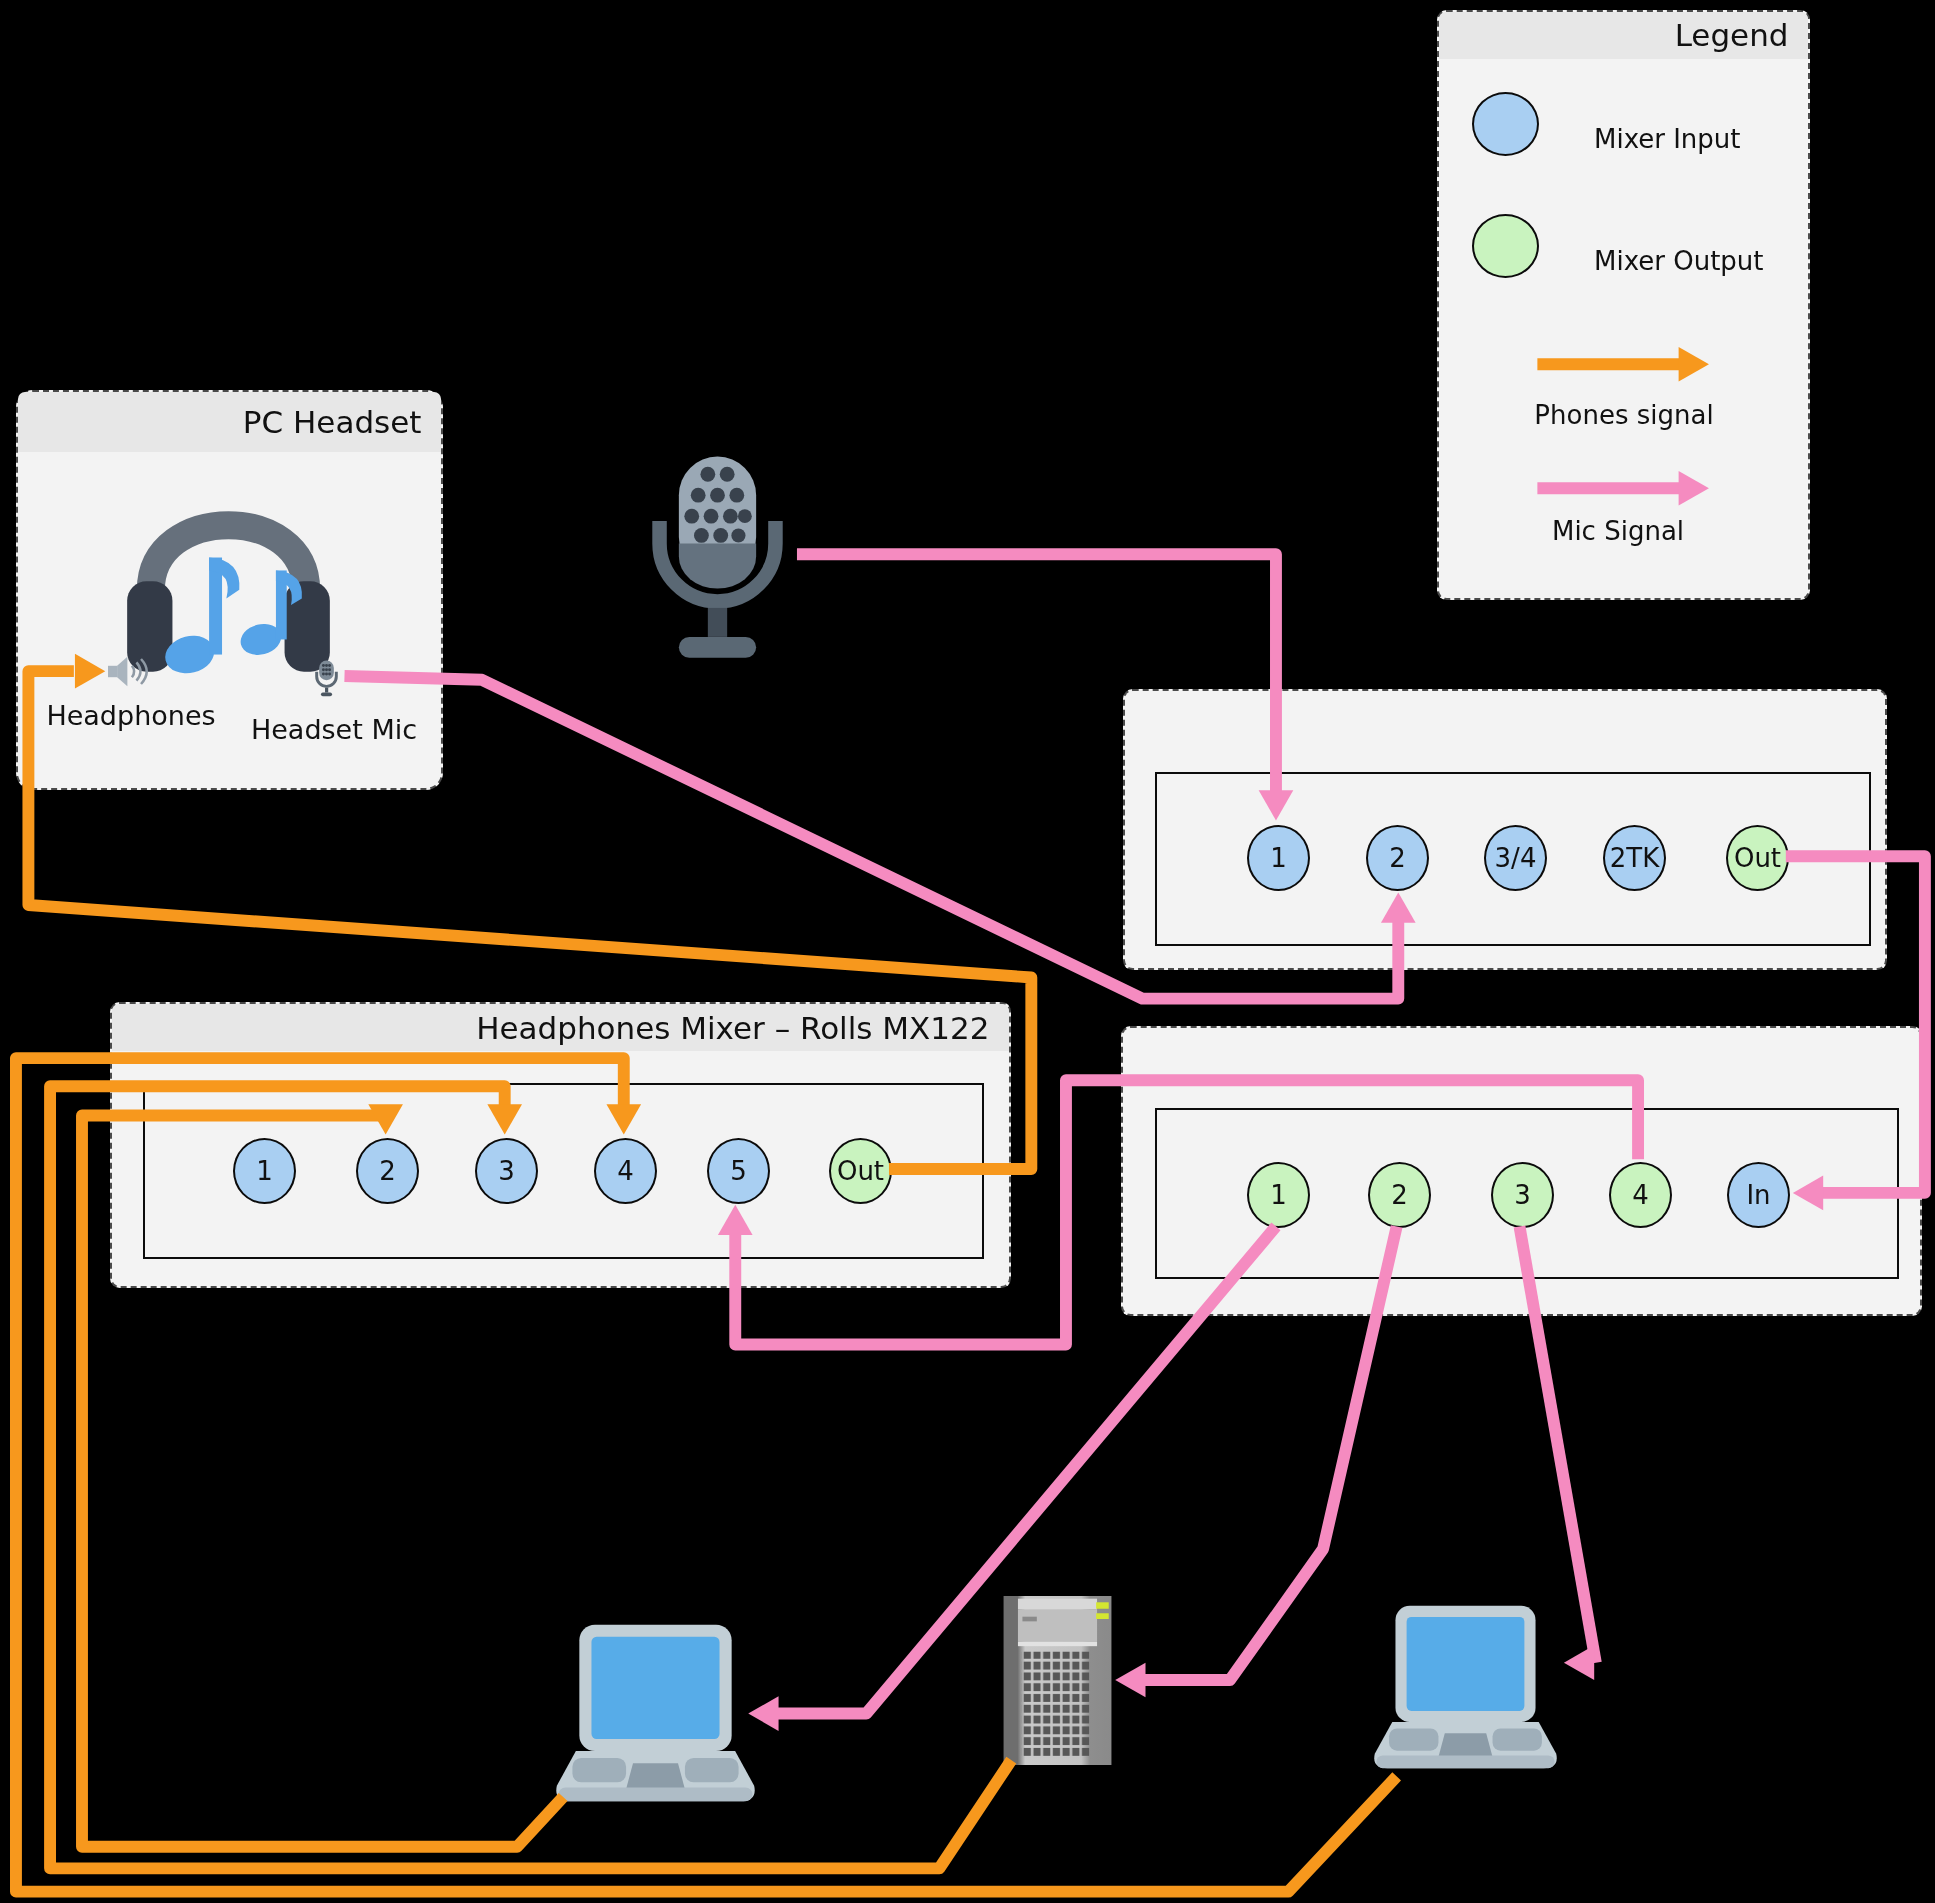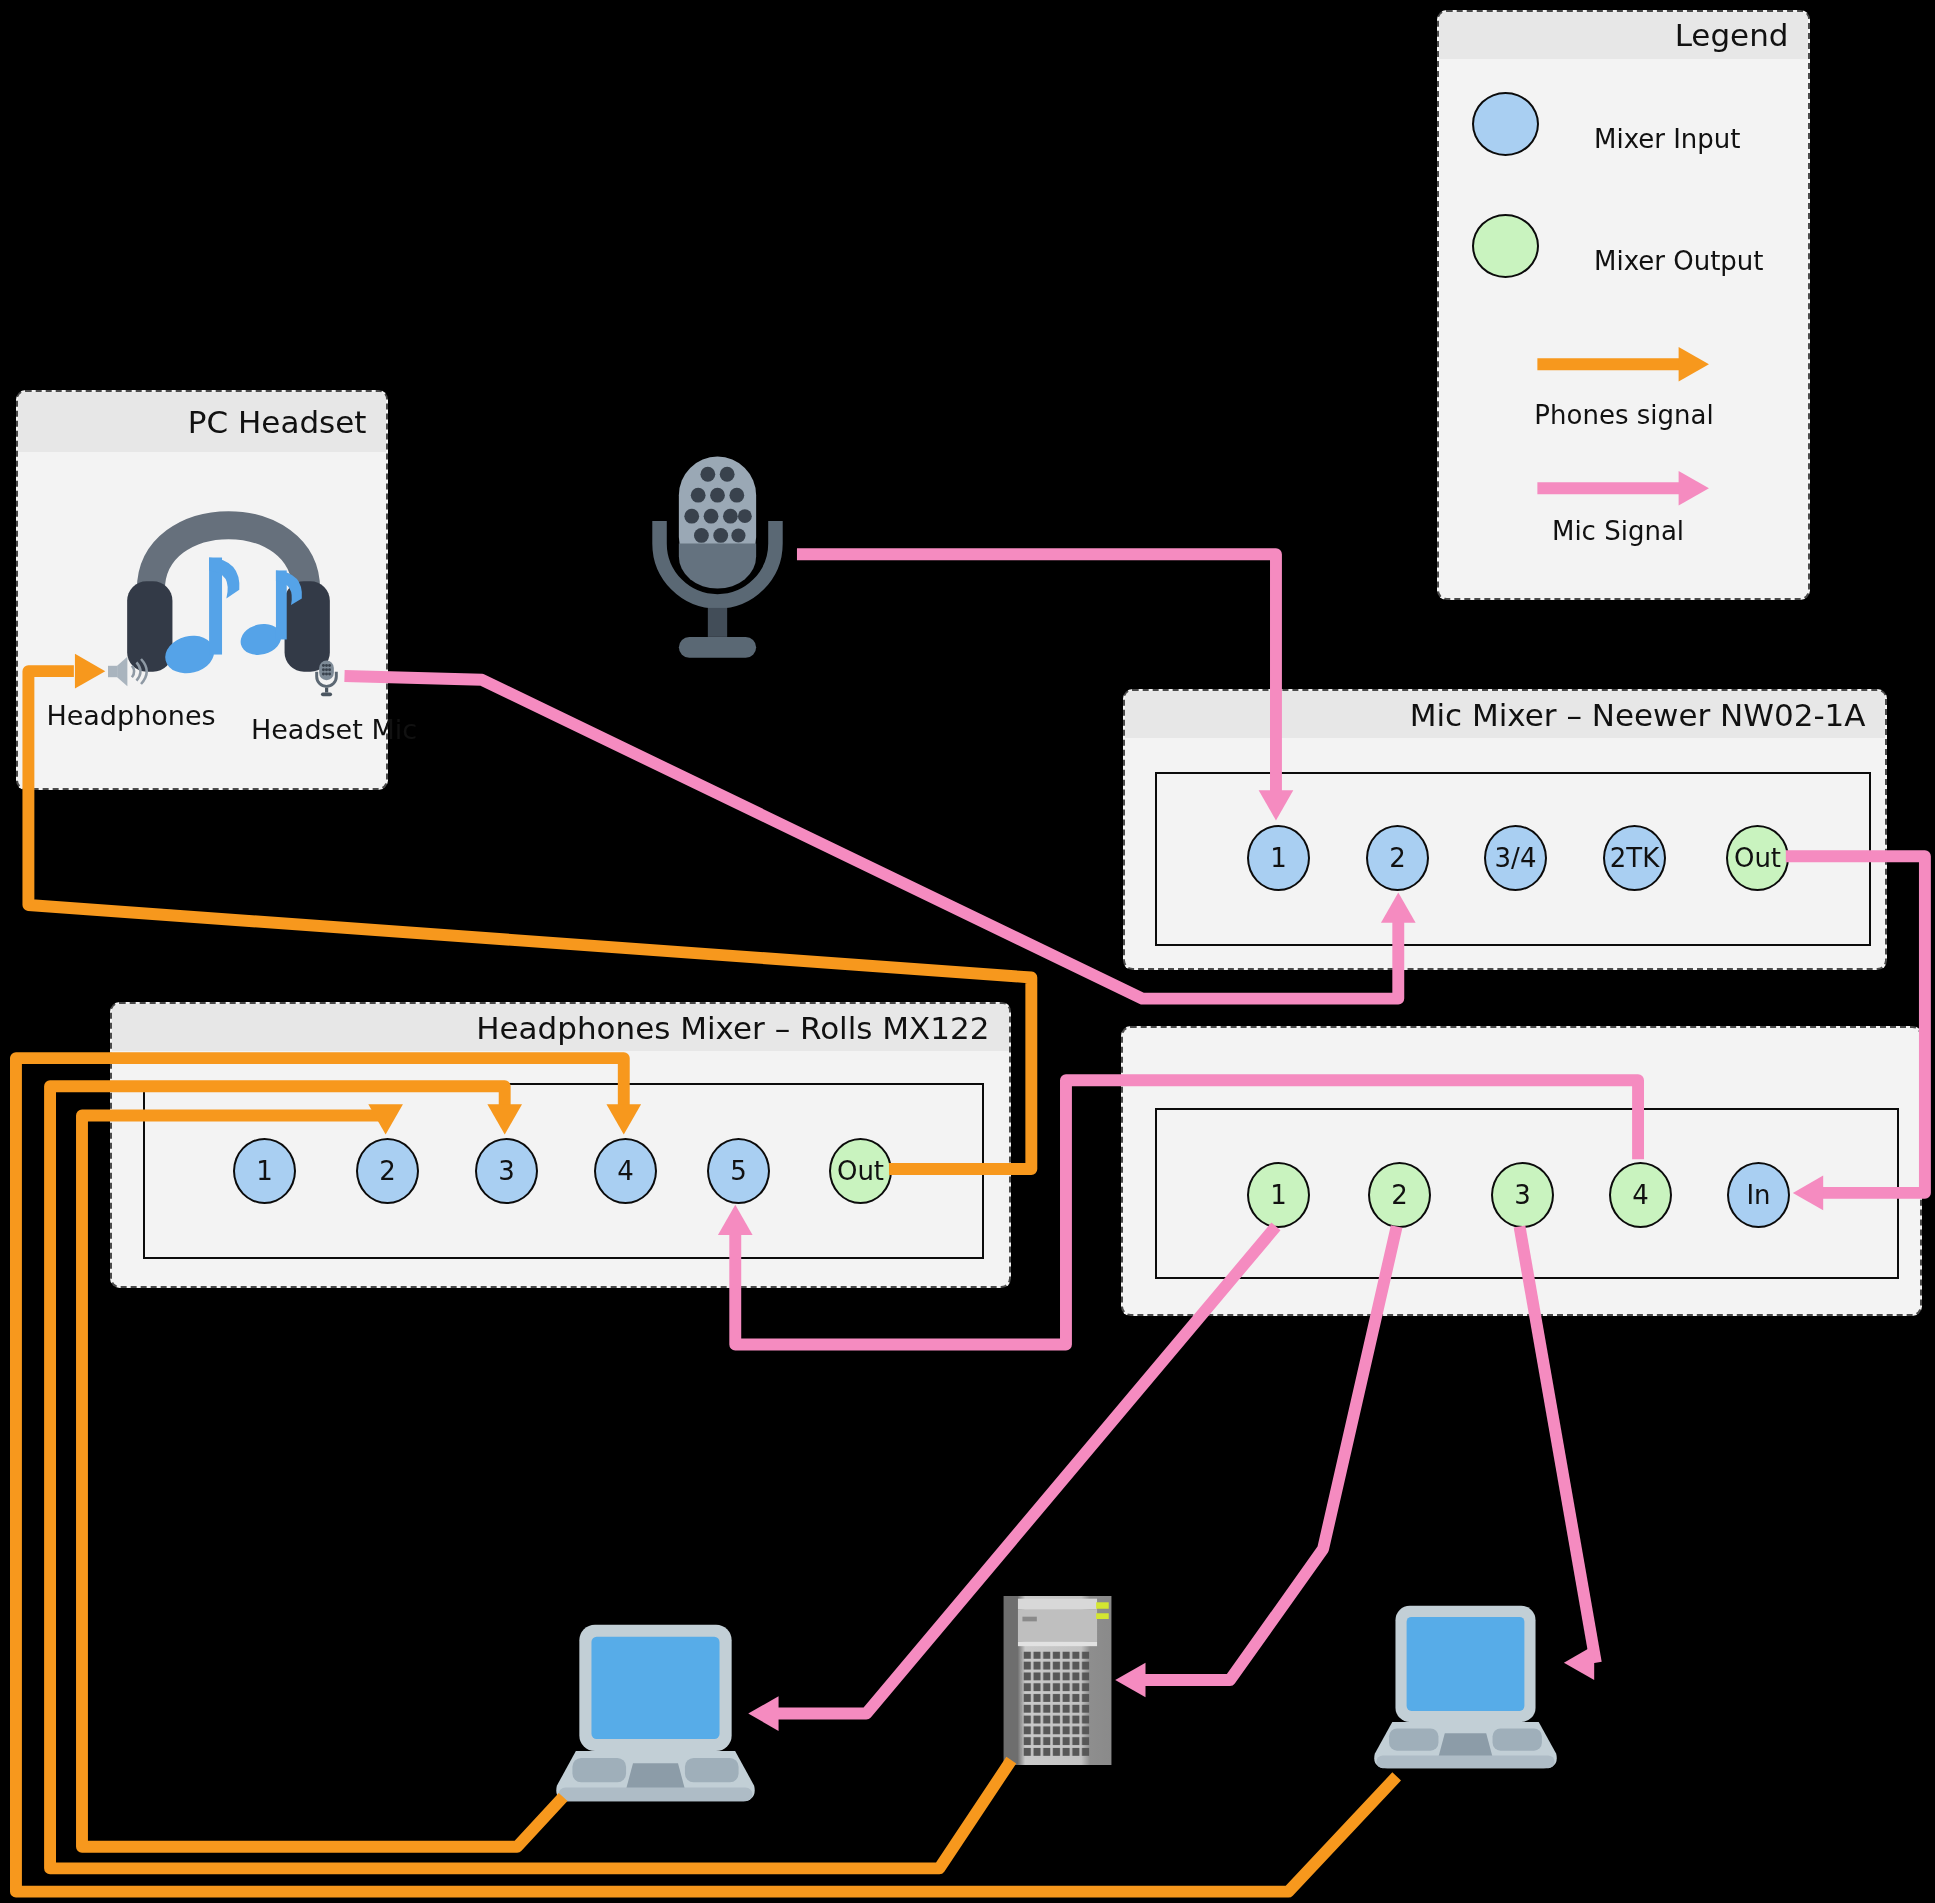--- a/index.html
+++ b/index.html
@@ -33,21 +33,21 @@
   svg.layer{position:absolute;left:0;top:0;pointer-events:none;}
   .e{fill:none;stroke-width:22px;stroke-linejoin:round;stroke-linecap:butt;}
   .e.o{stroke:var(--orange);} .e.p{stroke:var(--pink);}
   .h{stroke:none;} .h.o{fill:var(--orange);} .h.p{fill:var(--pink);}
 </style>
 </head>
 <body>
 
 <div class="canvas">
 
-  <div class="box" style="left:16px;top:390px;width:372px;height:400px;">
+  <div class="box" style="left:16px;top:390px;width:427px;height:400px;border-radius:17px;">
     <div class="band" style="height:60px;">
       <span class="title">PC Headset</span>
     </div>
 
     <svg class="icon" style="left:107px;top:77px;" width="207" height="218" viewBox="0 0 96 101">
       <path d="M12,80 V56 C12,16 84,16 84,56 V80" fill="none" stroke="#66707C" stroke-width="13" stroke-linecap="round"></path>
       <rect x="1" y="52" width="21" height="42" rx="9" fill="#333A47"></rect>
       <rect x="74" y="52" width="21" height="42" rx="9" fill="#333A47"></rect>
       <g fill="#55A3E8">
         <ellipse cx="30" cy="86" rx="11.5" ry="8.5" transform="rotate(-14 30 86)"></ellipse>
@@ -94,23 +94,20 @@
     </div>
     <div class="swatch in" style="left:33px;top:80px;"></div>
     <span class="legend-label" style="left:155px;top:115px;">Mixer Input</span>
     <div class="swatch out" style="left:33px;top:202px;"></div>
     <span class="legend-label" style="left:155px;top:237px;">Mixer Output</span>
     <span class="legend-label-c" style="left:185px;top:403px;">Phones signal</span>
     <span class="legend-label-c" style="left:179px;top:519px;">Mic Signal</span>
   </div>
 
   <div class="box" style="left:1123px;top:689px;width:764px;height:281px;">
-    <div class="band" style="height:47px;">
-      <span class="title">Mic Mixer – Neewer NW02-1A</span>
-    </div>
     <div class="inner" style="left:30px;top:81px;width:716px;height:174px;"></div>
     <div class="port in" style="left:122px;top:134px;">1</div>
     <div class="port in" style="left:241px;top:134px;">2</div>
     <div class="port in" style="left:359px;top:134px;">3/4</div>
     <div class="port in" style="left:478px;top:134px;">2TK</div>
     <div class="port out" style="left:601px;top:134px;">Out</div>
   </div>
 
   <div class="box" style="left:110px;top:1002px;width:901px;height:286px;">
     <div class="band" style="height:47px;">

